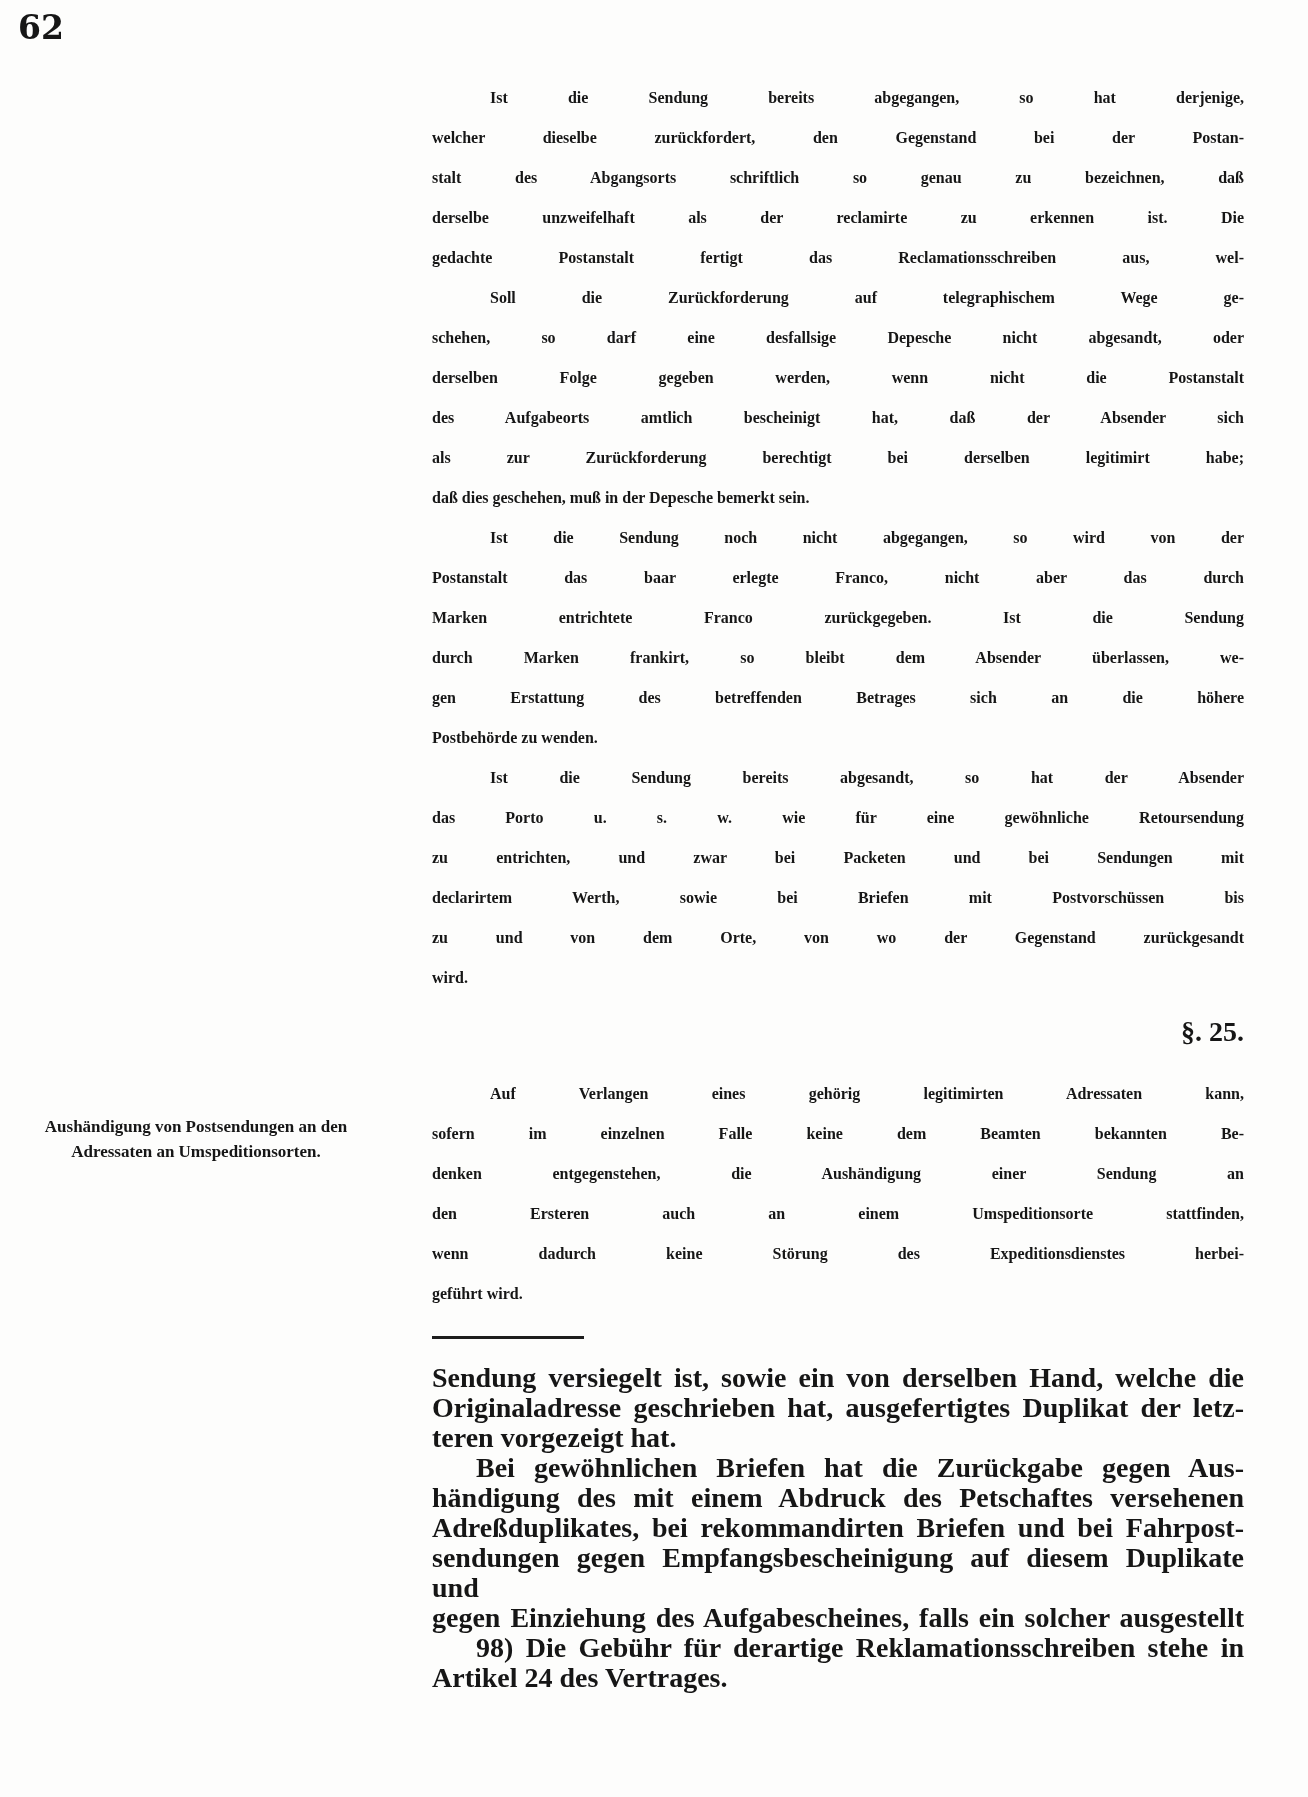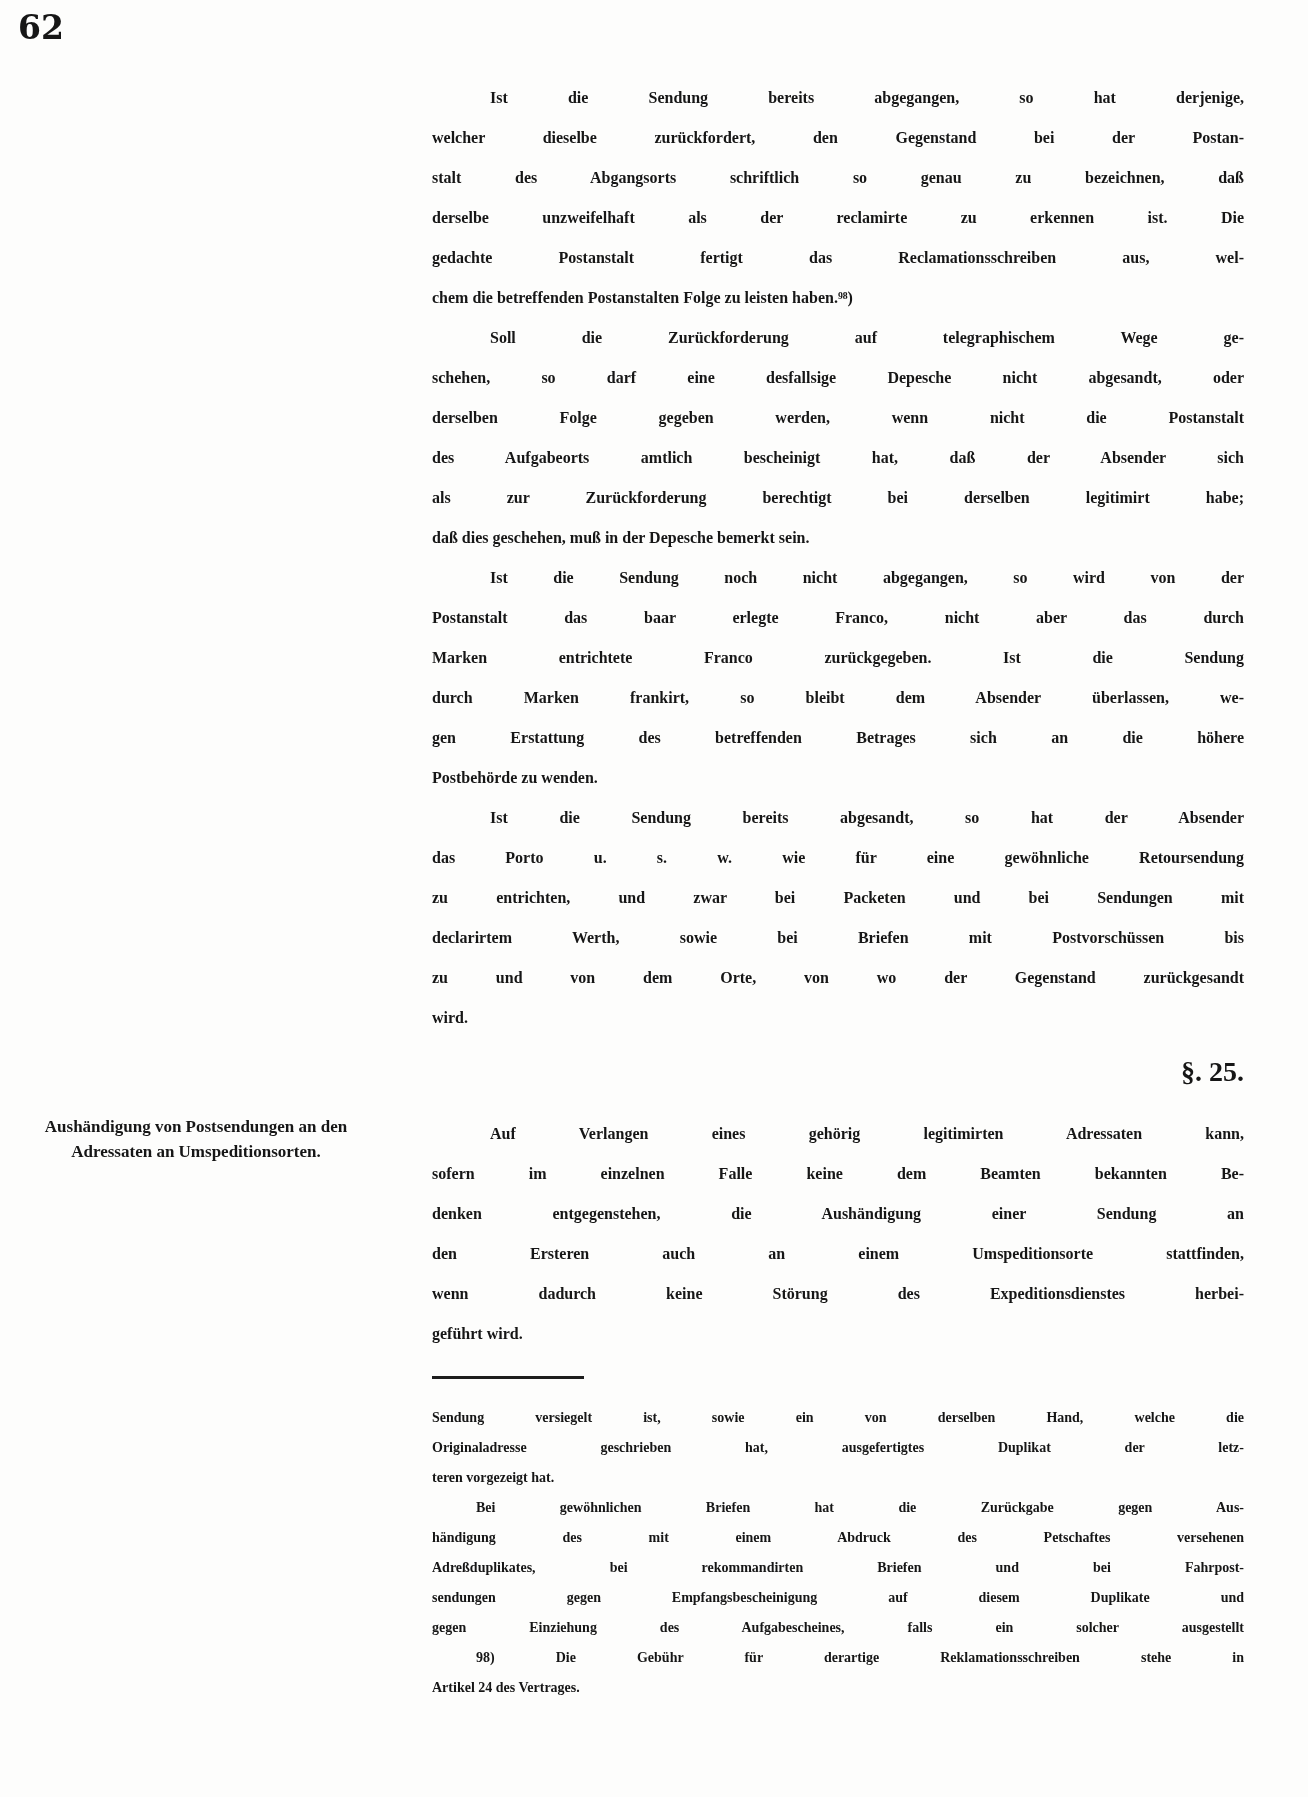--- a/index.html
+++ b/index.html
@@ -32,21 +32,21 @@
   }
   .margin-note .line{
     font-size:17px;line-height:25px;
     text-align:center;text-align-last:center;
   }
   .fn-rule{
     width:152px;height:0;border-top:3px solid #1d1d1d;
     margin:22px 0 24px 0;
   }
   .footnotes .line{
-    font-size:14px;line-height:30px;
+    font-size:28px;line-height:30px;
   }
   .footnotes .line.first{text-indent:44px;}
 </style>
 </head>
 <body>
 
 <div class="page-number">62</div>
 
 <div class="margin-note">
     <div class="line">Aushändigung von Postsendungen an den</div>
@@ -54,21 +54,20 @@
   </div>
 
 <div class="main-col">
 
   <div class="para">
       <div class="line first">Ist die Sendung bereits abgegangen, so hat derjenige,</div>
       <div class="line">welcher dieselbe zurückfordert, den Gegenstand bei der Postan-</div>
       <div class="line">stalt des Abgangsorts schriftlich so genau zu bezeichnen, daß</div>
       <div class="line">derselbe unzweifelhaft als der reclamirte zu erkennen ist.  Die</div>
       <div class="line">gedachte Postanstalt fertigt das Reclamationsschreiben aus, wel-</div>
-      <div class="line last">chem die betreffenden Postanstalten Folge zu leisten haben.⁹⁸)</div>
     </div>
 
   <div class="para">
       <div class="line first">Soll die Zurückforderung auf telegraphischem Wege ge-</div>
       <div class="line">schehen, so darf eine desfallsige Depesche nicht abgesandt, oder</div>
       <div class="line">derselben Folge gegeben werden, wenn nicht die Postanstalt</div>
       <div class="line">des Aufgabeorts amtlich bescheinigt hat, daß der Absender sich</div>
       <div class="line">als zur Zurückforderung berechtigt bei derselben legitimirt habe;</div>
       <div class="line last">daß dies geschehen, muß in der Depesche bemerkt sein.</div>
     </div>

